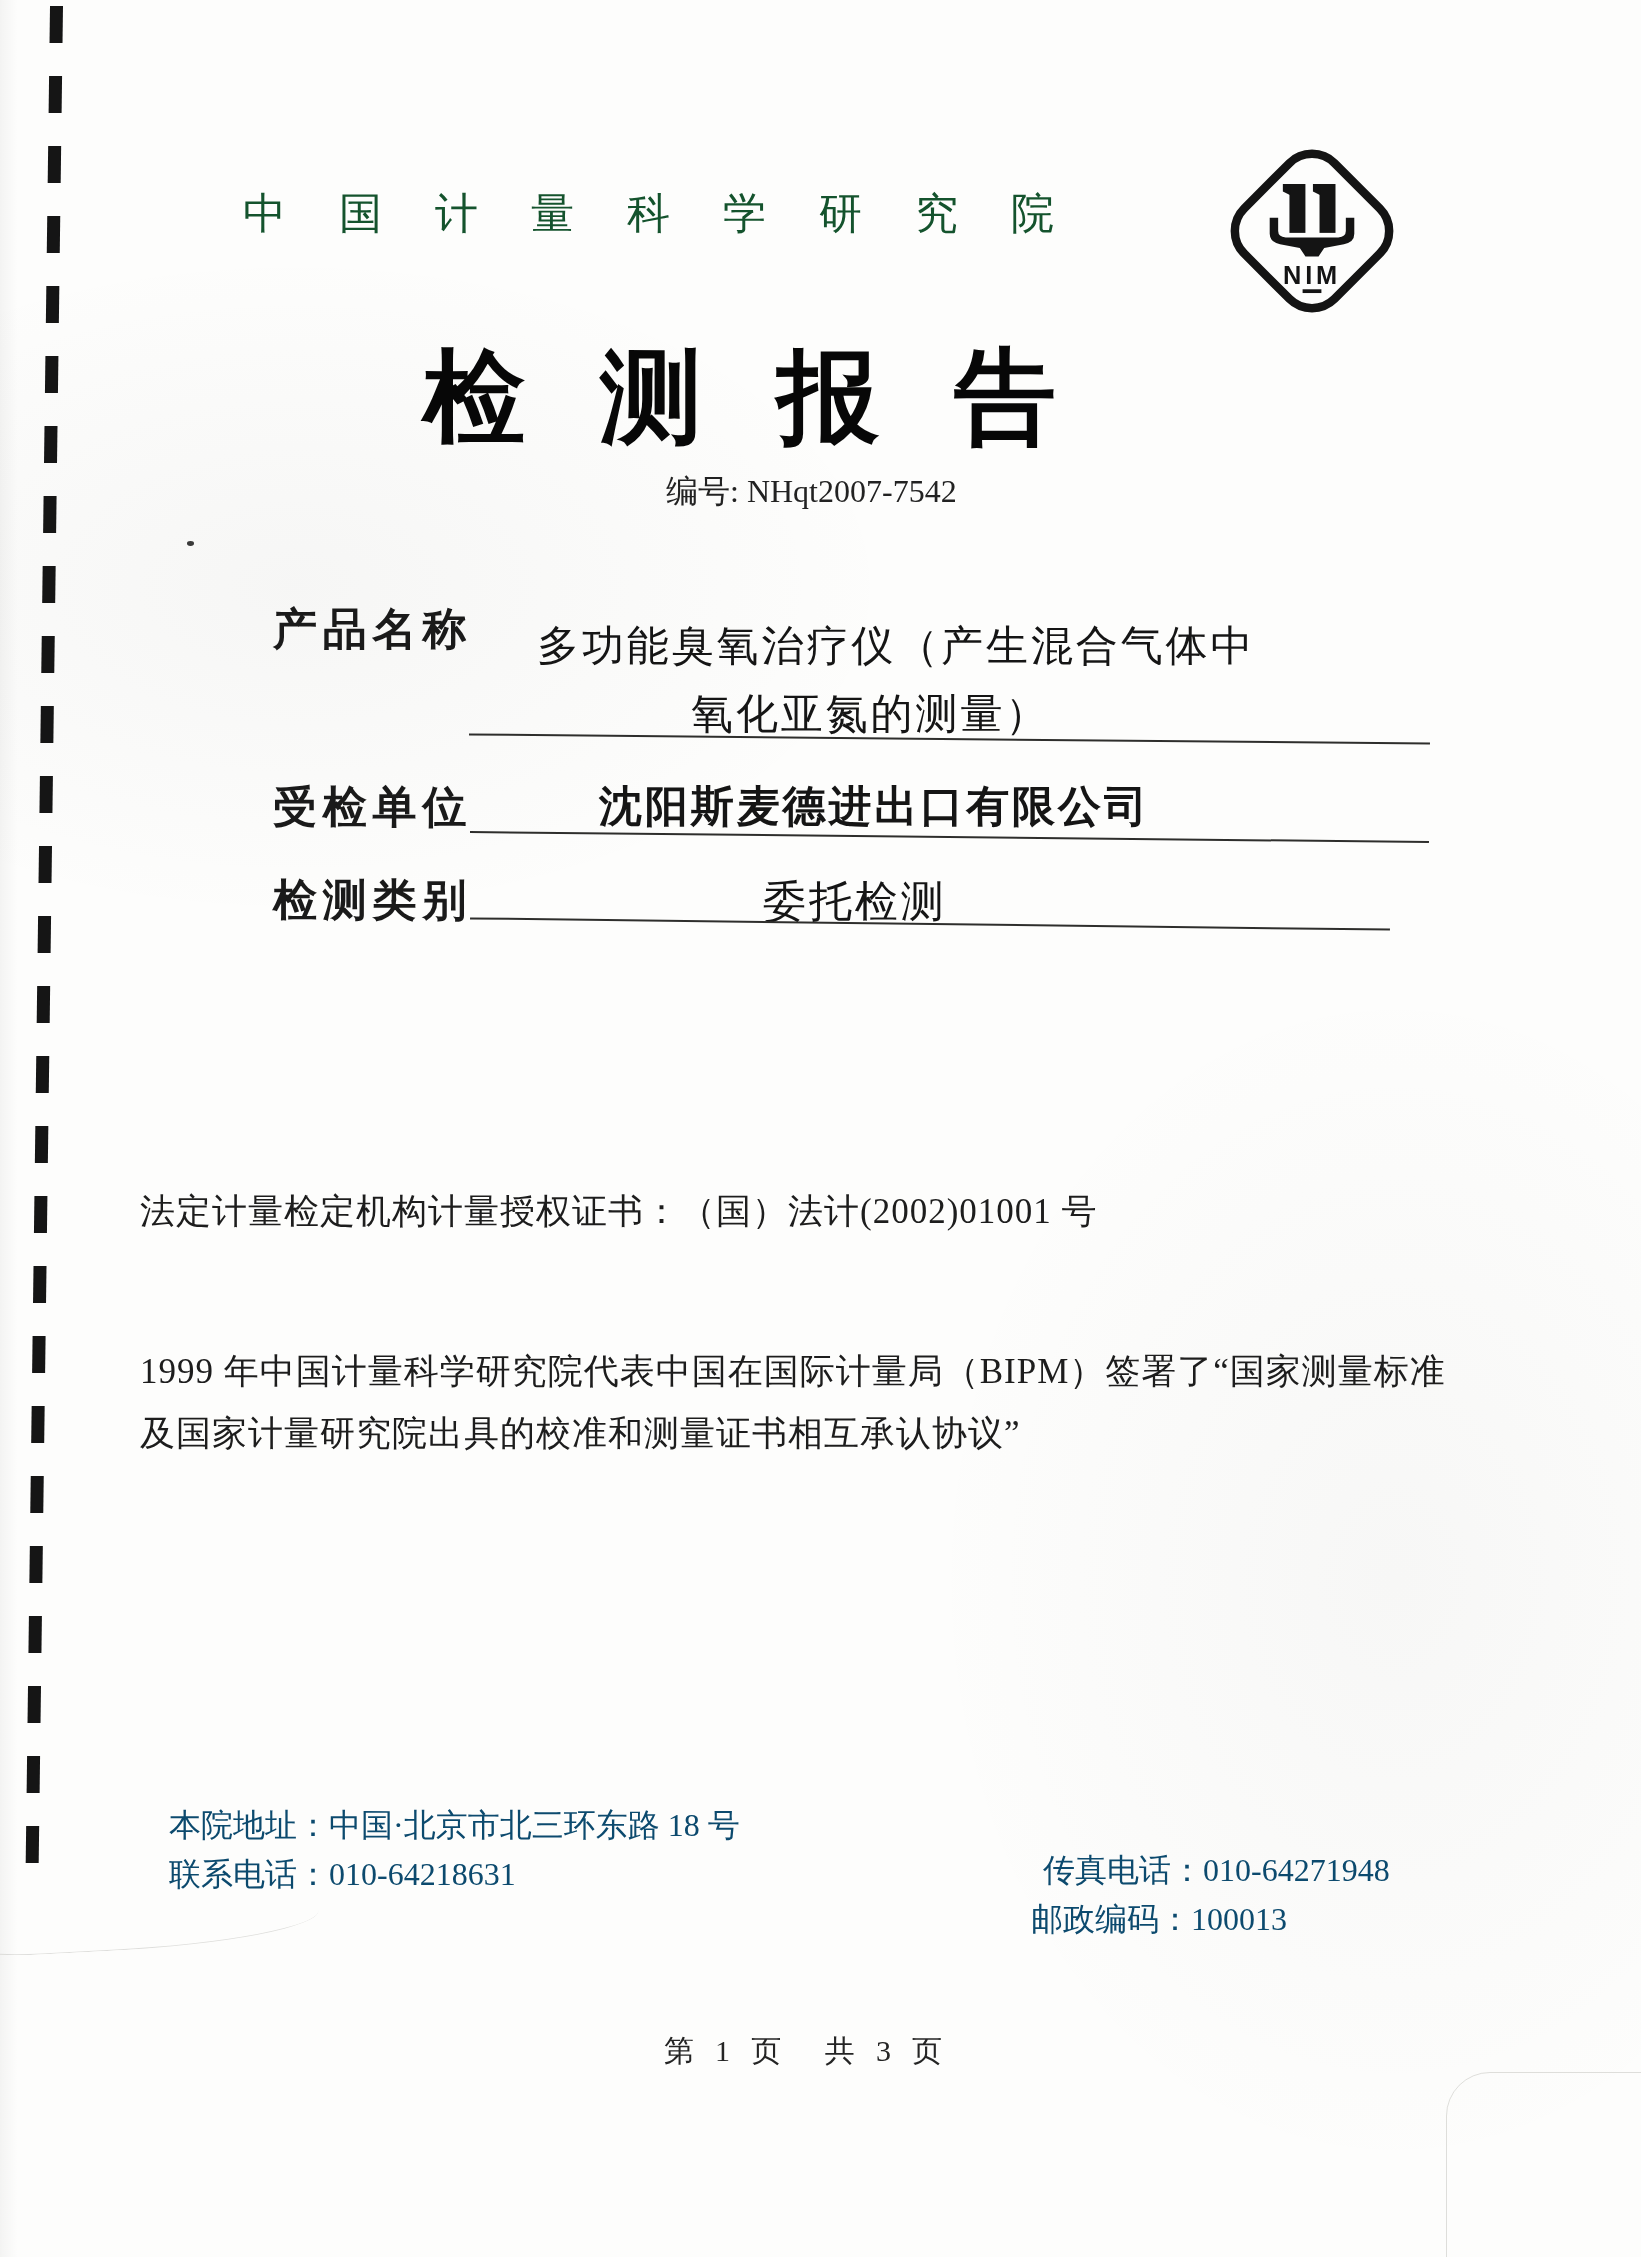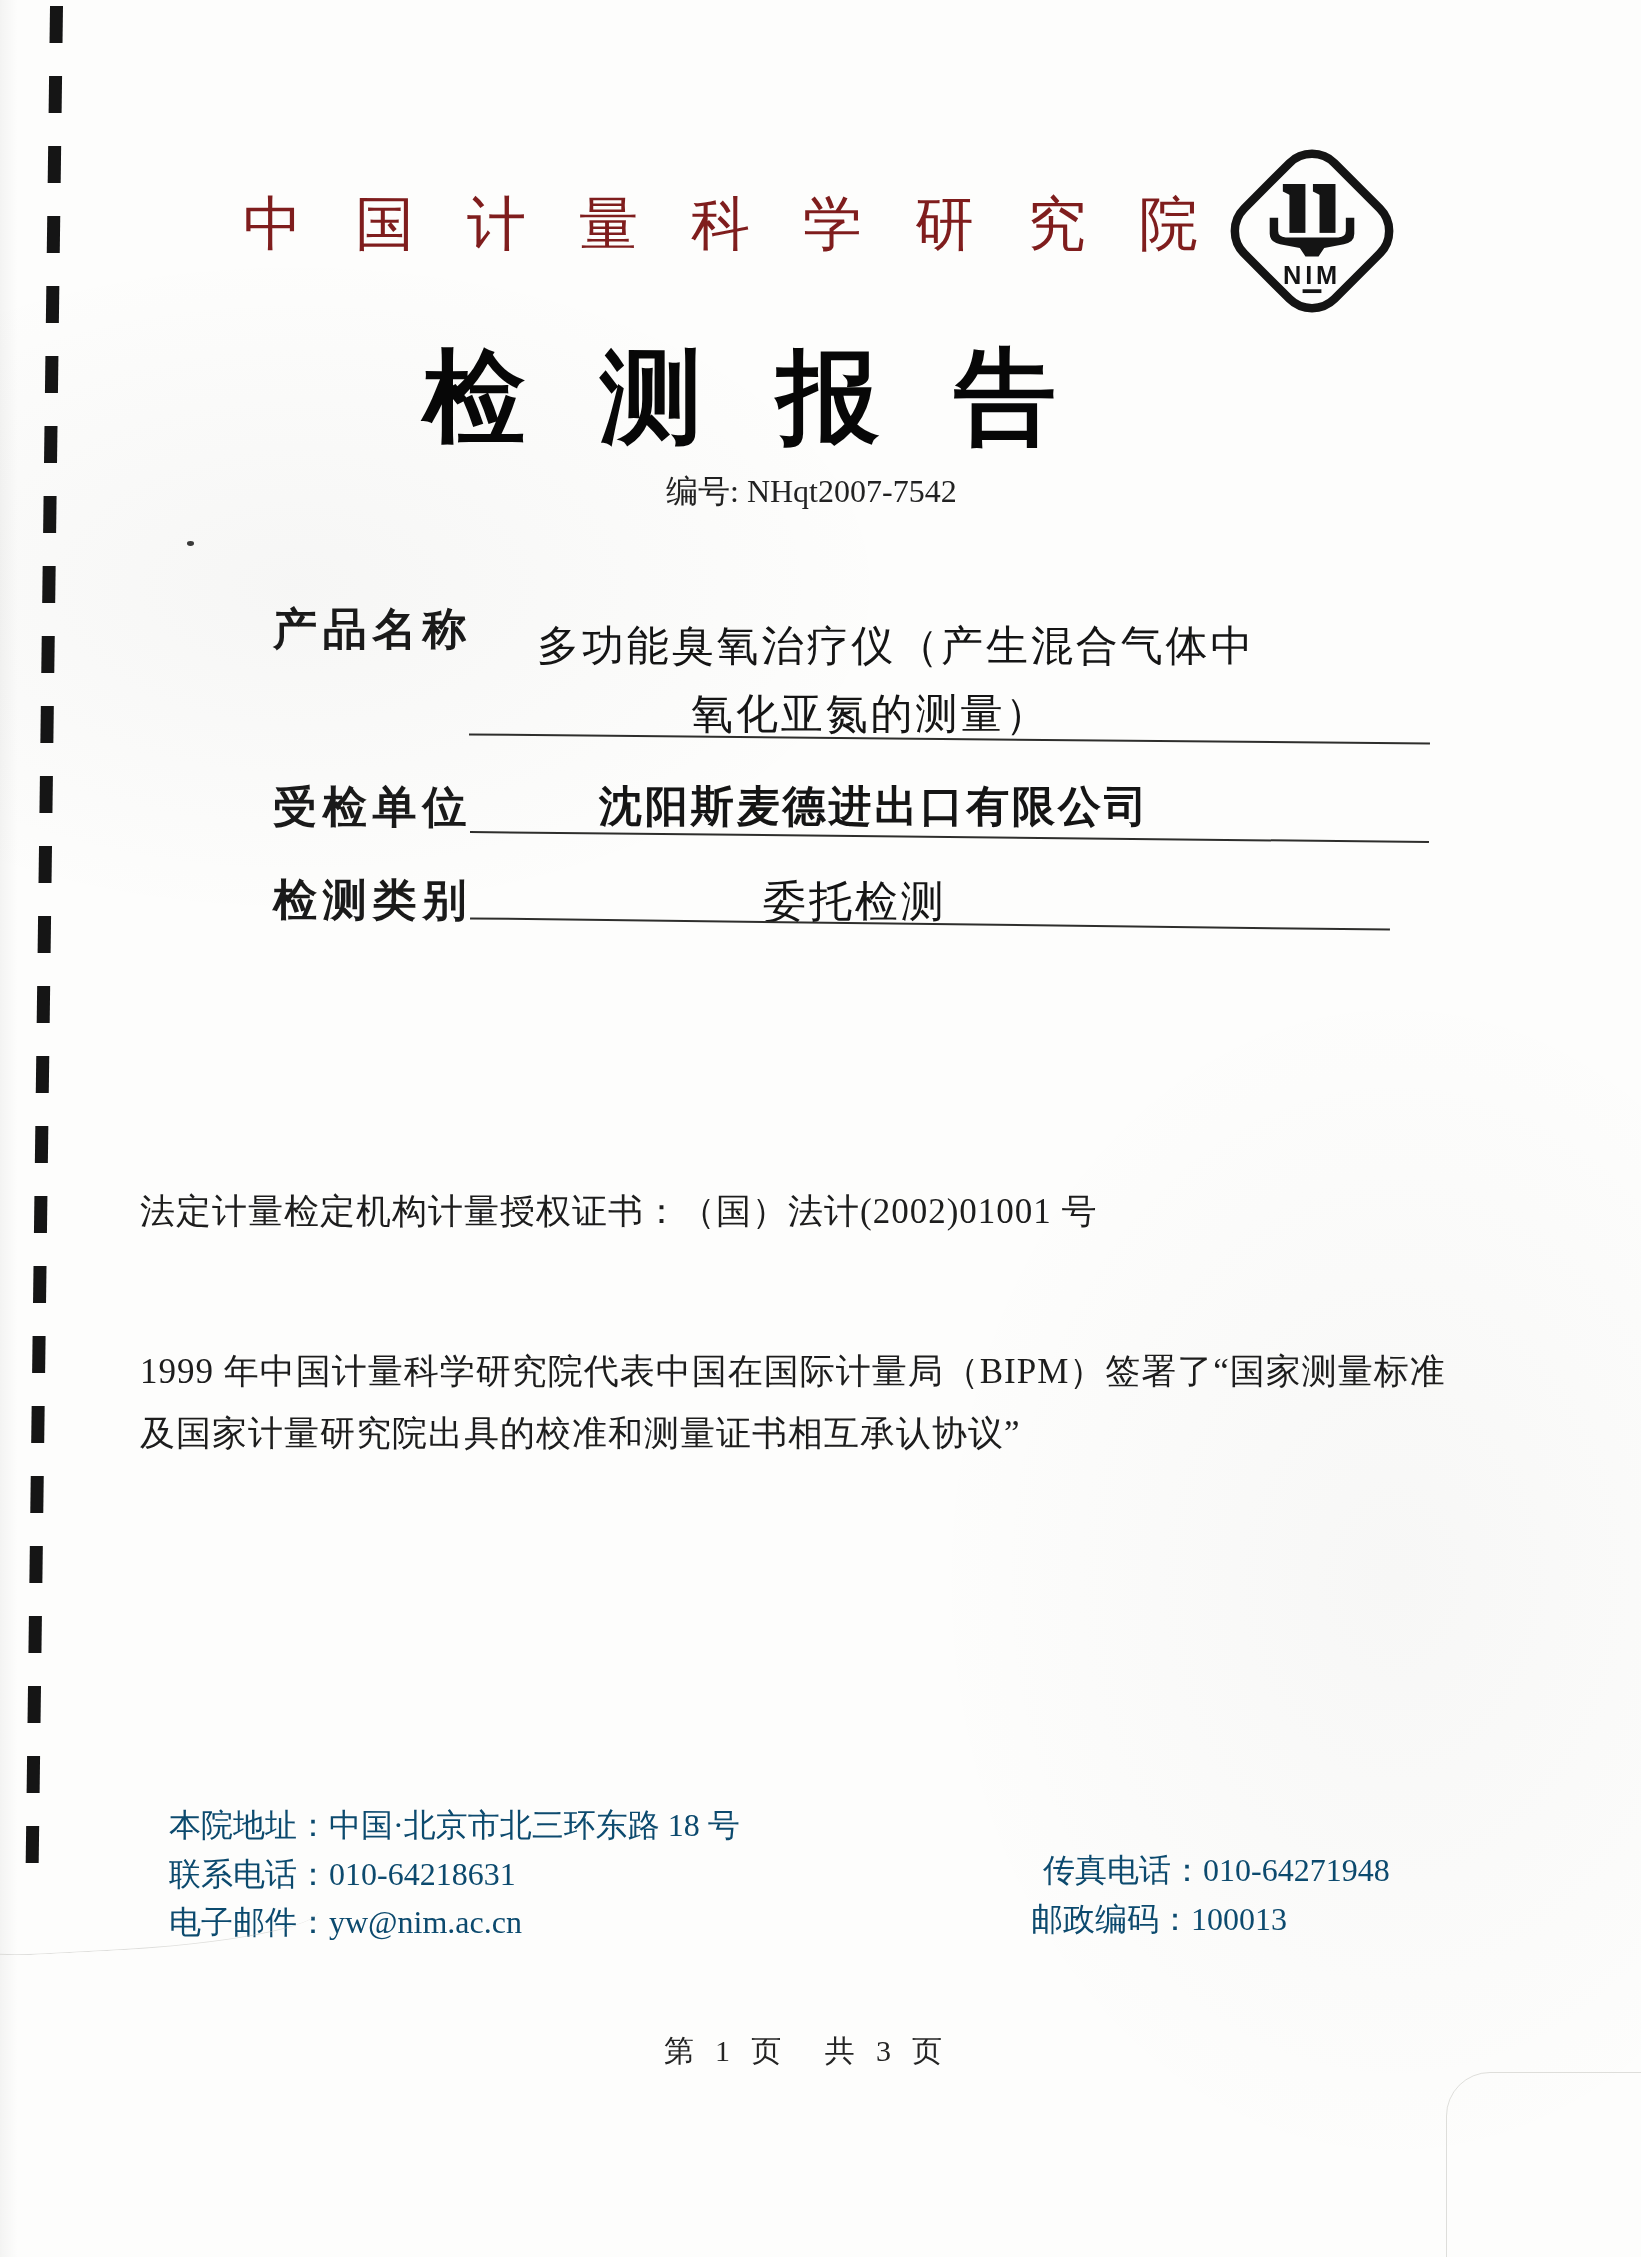--- a/index.html
+++ b/index.html
@@ -20,22 +20,22 @@
       linear-gradient(to right, rgba(0,0,0,0.04), transparent 17.4px);
   }
   .abs{position:absolute;white-space:nowrap;}
   
   .binding{
     position:absolute;left:50px;top:5.8px;width:12.6px;height:1873px;
     background:repeating-linear-gradient(to bottom,#151515 0 37px,transparent 37px 70px);
     transform:rotate(0.75deg);transform-origin:top center;
   }
   .org-name{
-    left:243px;top:185px;font-size:59px;letter-spacing:53px;
-    font-weight:500;color:#7f1d1d;
+    left:243px;top:185px;font-size:43px;letter-spacing:53px;
+    font-weight:500;color:#14532d;
   }
   .logo-wrap{left:1218px;top:137px;width:188px;height:188px;}
   .doc-title{
     left:423px;top:330px;font-size:102px;font-weight:900;
     letter-spacing:75px;color:#070707;
     font-family:"Liberation Serif","DejaVu Serif",serif;
   }
   .report-no{left:666px;top:470px;font-size:32px;color:#222;}
   .field-label{font-size:44px;letter-spacing:5.8px;font-weight:600;color:#1a1a1a;}
   .field-value{font-size:43px;letter-spacing:2.9px;font-weight:400;color:#151515;}
@@ -102,23 +102,20 @@
 
   <div class="abs cred" style="left:140px;top:1348px;">1999 年中国计量科学研究院代表中国在国际计量局（BIPM）签署了“国家测量标准</div>
   <div class="abs cred" style="left:140px;top:1410px;">及国家计量研究院出具的校准和测量证书相互承认协议”</div>
 
   <div class="abs contact" style="left:169px;top:1804px;">
     <span>本院地址：</span><span>中国·北京市北三环东路 18 号</span>
   </div>
   <div class="abs contact" style="left:169px;top:1853px;">
     <span>联系电话：</span><span>010-64218631</span>
   </div>
-  <div class="abs contact" style="left:169px;top:1901px;">
-    <span>电子邮件：</span><span>yw@nim.ac.cn</span>
-  </div>
 
   <div class="abs contact" style="left:1031px;top:1849px;margin-left:12px;">
     <span>传真电话：</span><span>010-64271948</span>
   </div>
   <div class="abs contact" style="left:1031px;top:1898px;">
     <span>邮政编码：</span><span>100013</span>
   </div>
 
   <div class="abs footer-page">第 1 页　共 3 页</div>
 

